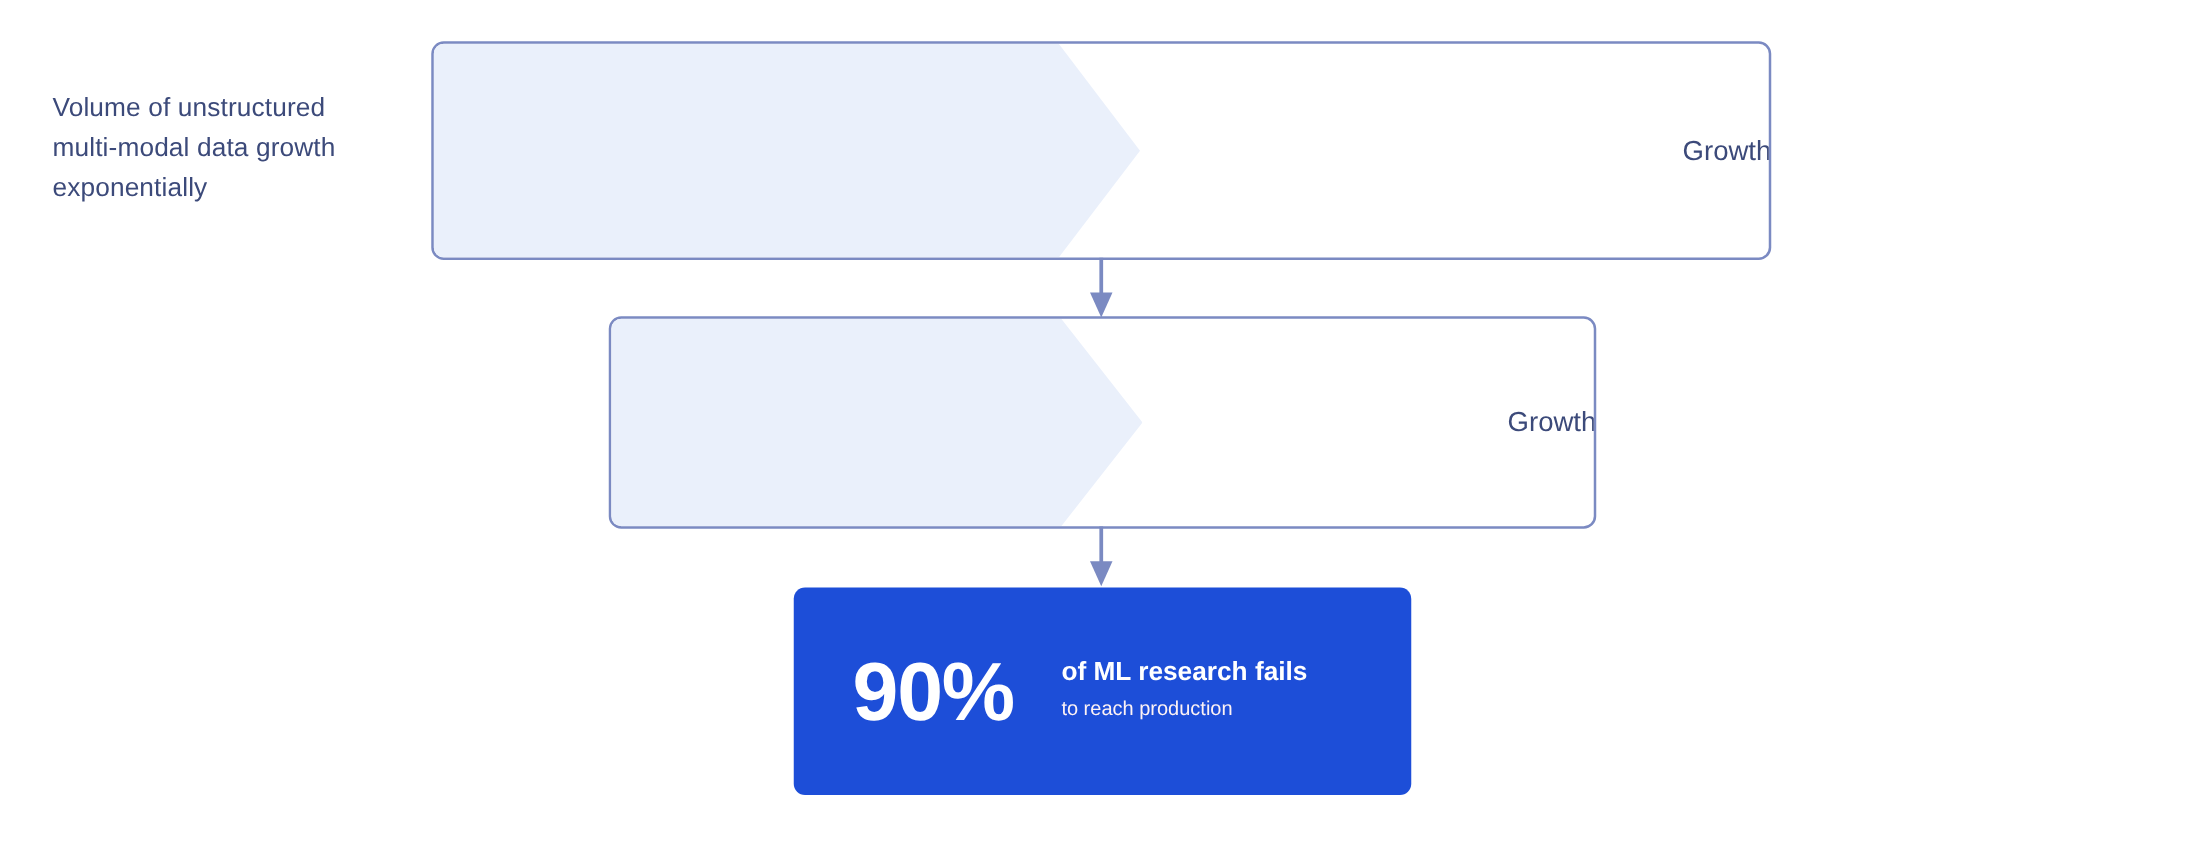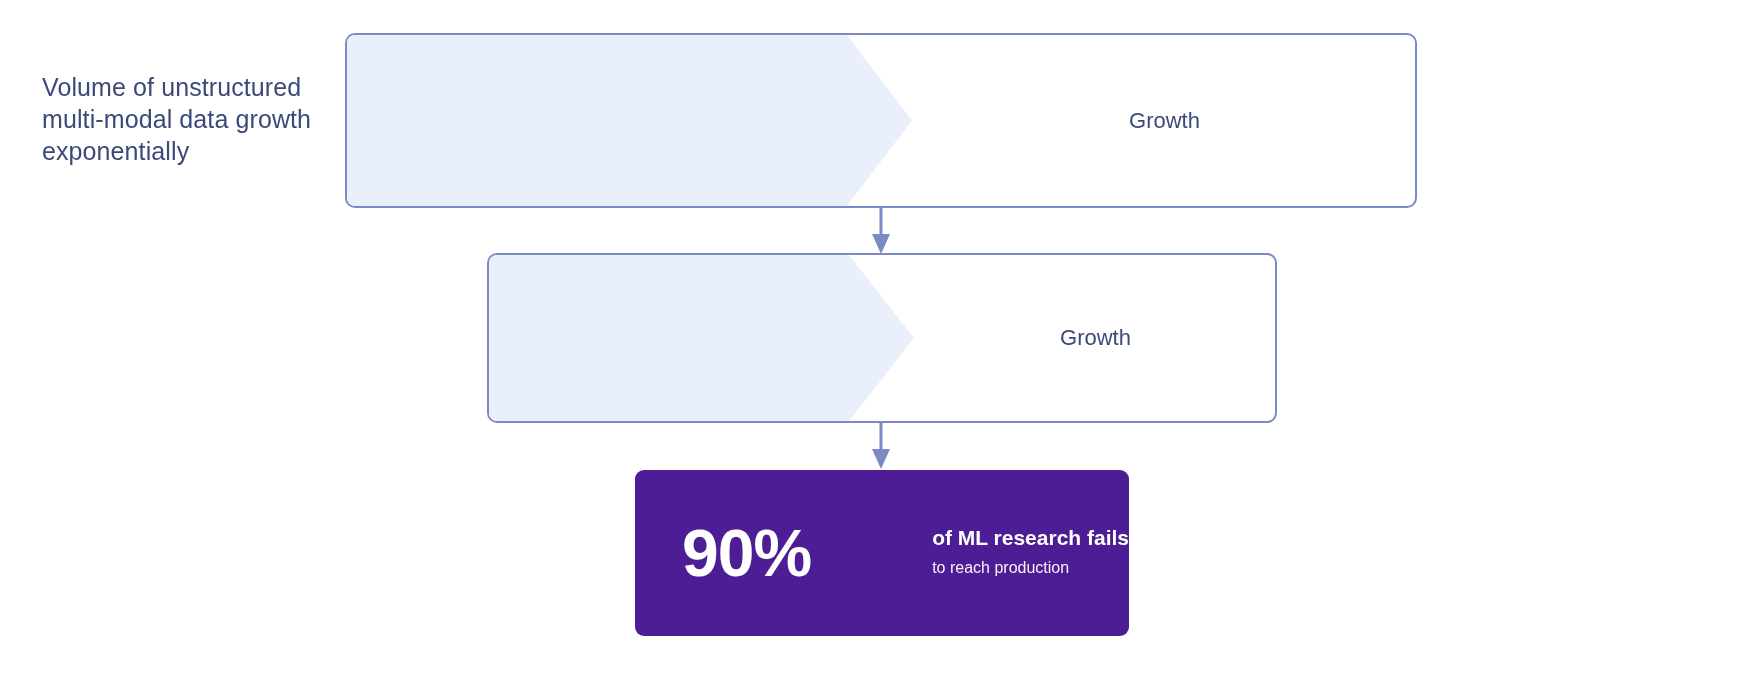--- a/index.html
+++ b/index.html
@@ -20,21 +20,21 @@
     left: 0; top: 0;
     width: 1762px;
     height: 674px;
   }
 
   
   .side-label {
     position: absolute;
     color: #3c4a7a;
     font-family: "Liberation Sans", sans-serif;
-    font-size: 25px;
+    font-size: 21px;
     line-height: 32px;
     font-weight: 400;
     white-space: pre-line;
     letter-spacing: 0.1px;
   }
   #label-row-1 {
     left: 42px;
     top: 71px;
     width: 290px;
     text-align: left;
@@ -100,48 +100,47 @@
   #row-1 .chevron-label { left: 0; width: 500px; }
   #row-2 .chevron-label { left: 0; width: 360px; }
 
   .row-outcome {
     position: absolute;
     top: 50%;
     transform: translateY(-50%);
     color: #3c4a7a;
     font-weight: 400;
     font-size: 22px;
-    text-align: center;
+    text-align: right;
     font-family: "Liberation Sans", sans-serif;
   }
   #row-1 .row-outcome { left: 565px; width: 505px; }
   #row-2 .row-outcome { left: 425px; width: 363px; }
 
   
   .connector {
     position: absolute;
     width: 30px;
   }
   #connector-1 { left: 866px; top: 206px; height: 52px; }
   #connector-2 { left: 866px; top: 421px; height: 52px; }
 
   
   #stat-card {
     position: absolute;
     left: 635px;
     top: 470px;
     width: 494px;
     height: 166px;
-    background: #4c1d95;
+    background: #1d4ed8;
     border-radius: 9px;
     display: flex;
     align-items: center;
     box-sizing: border-box;
     padding-left: 47px;
-    justify-content: space-between;
   }
   #stat-value {
     color: #ffffff;
     font-weight: 700;
     font-size: 66px;
     line-height: 66px;
     letter-spacing: -1px;
     font-family: "Liberation Sans", sans-serif;
   }
   #stat-text {

